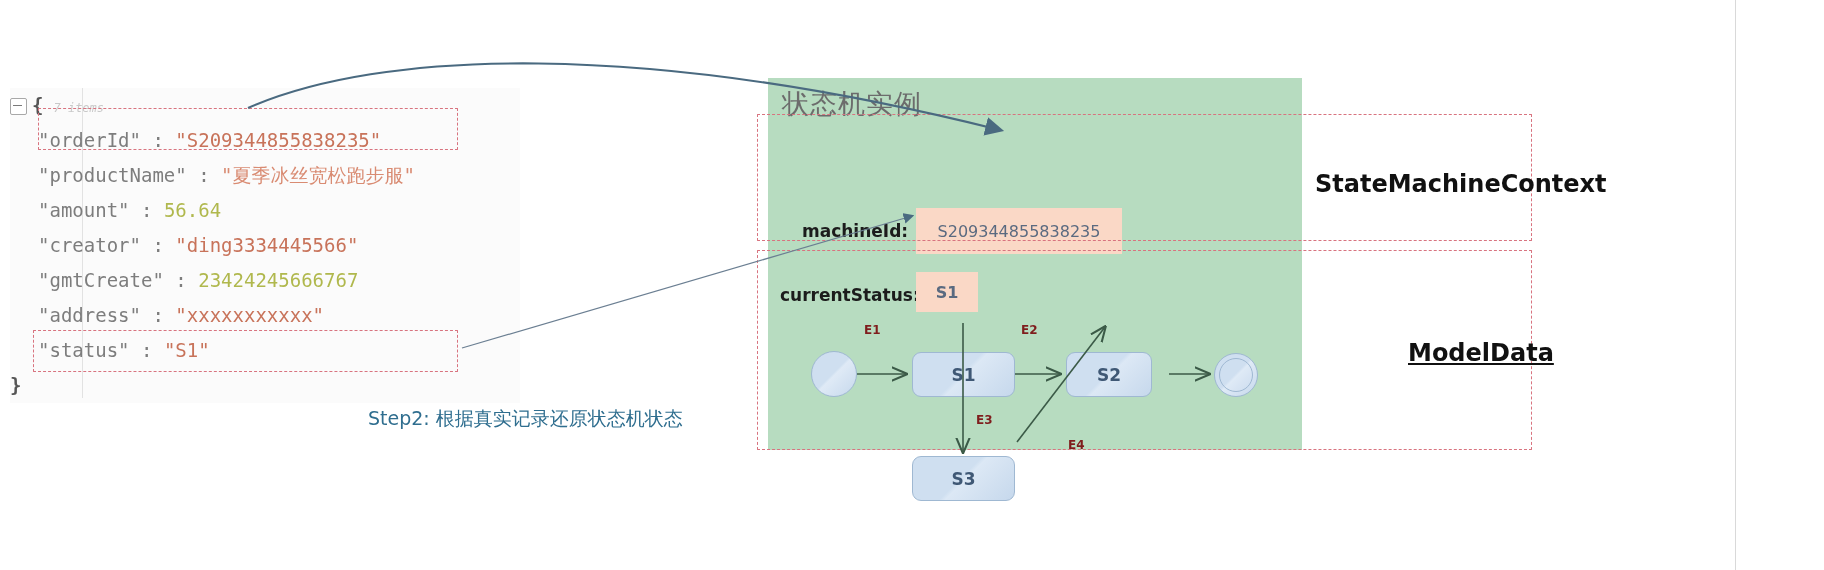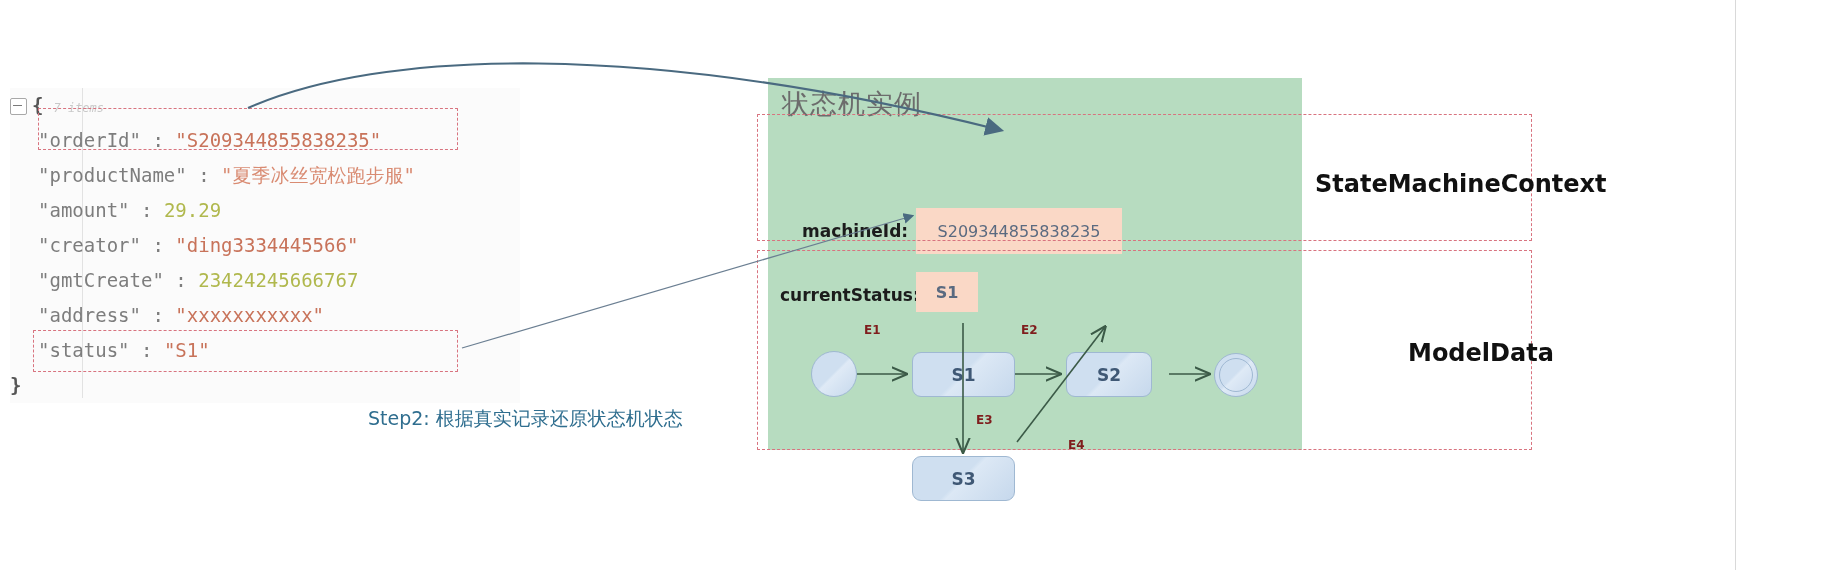--- a/index.html
+++ b/index.html
@@ -166,21 +166,21 @@
 
     <div class="json-line">
       <span class="k">"productName"</span>
       <span class="colon">:</span>
       <span class="v-cn">"夏季冰丝宽松跑步服"</span>
     </div>
 
     <div class="json-line">
       <span class="k">"amount"</span>
       <span class="colon">:</span>
-      <span class="v-num">29.29</span>
+      <span class="v-num">56.64</span>
     </div>
 
     <div class="json-line">
       <span class="k">"creator"</span>
       <span class="colon">:</span>
       <span class="v-str2">"ding3334445566"</span>
     </div>
 
     <div class="json-line">
       <span class="k">"gmtCreate"</span>
@@ -241,21 +241,21 @@
     <div class="edge-label" style="left:96px;top:245px;">E1</div>
     <div class="edge-label" style="left:253px;top:245px;">E2</div>
     <div class="edge-label" style="left:208px;top:335px;">E3</div>
     <div class="edge-label" style="left:300px;top:360px;">E4</div>
   </div>
 
   <div class="dash-red" style="left:757px;top:114px;width:775px;height:127px;"></div>
   <div class="dash-red" style="left:757px;top:250px;width:775px;height:200px;"></div>
 
   <div class="side-label" style="left:1315px;top:170px;">StateMachineContext</div>
-  <div class="side-label" style="left:1408px;top:339px;">ModelData</div>
+  <div class="side-label" style="left:1408px;top:339px;text-decoration:underline;">ModelData</div>
 
   <div class="step-caption">Step2: 根据真实记录还原状态机状态</div>
 
   <svg class="overlay" viewBox="0 0 1824 570">
     <defs>
       <marker id="arrowBlue" markerWidth="9" markerHeight="9" refX="7" refY="4.5" orient="auto">
         <path d="M0,0 L9,4.5 L0,9 z" fill="#4a6a80"></path>
       </marker>
       <marker id="arrowGreen" markerWidth="10" markerHeight="10" refX="9" refY="5" orient="auto">
         <path d="M0,0.8 L10,5 L0,9.2" fill="none" stroke="#3b5a47" stroke-width="1.3"></path>

